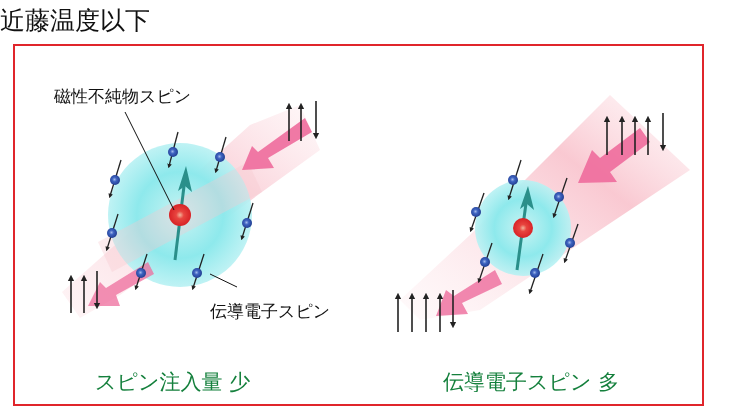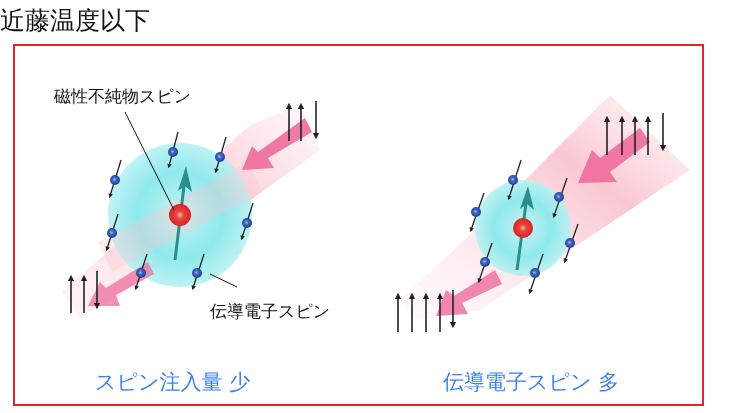--- a/index.html
+++ b/index.html
@@ -4,21 +4,21 @@
 <style>
   html, body { margin: 0; padding: 0; background: #ffffff; }
   body { width: 752px; height: 413px; position: relative; overflow: hidden;
          font-family: "DejaVu Sans", "Liberation Sans", sans-serif; color: #111; }
   .title { position: absolute; left: 0; width: 720px; top: 4px; text-align: left;
            font-size: 25px; letter-spacing: 0px; color: #111; }
   .frame { position: absolute; left: 13px; top: 44px; width: 691px; height: 362px;
            border: 2px solid #e0252b; box-sizing: border-box; }
   svg.art { position: absolute; left: 0; top: 0; }
   .label { position: absolute; font-size: 17px; color: #111; white-space: nowrap; }
-  .caption { position: absolute; font-size: 21px; color: #3b82f6; white-space: nowrap; top: 368px; }
+  .caption { position: absolute; font-size: 21px; color: #15803d; white-space: nowrap; top: 368px; }
 </style>
 </head>
 <body>
 
 <div class="title">近藤温度以下</div>
 <div class="frame"></div>
 
 <svg class="art" width="752" height="413" viewBox="0 0 752 413">
   <defs>
     <radialGradient id="cloudL" cx="50%" cy="50%" r="50%">

